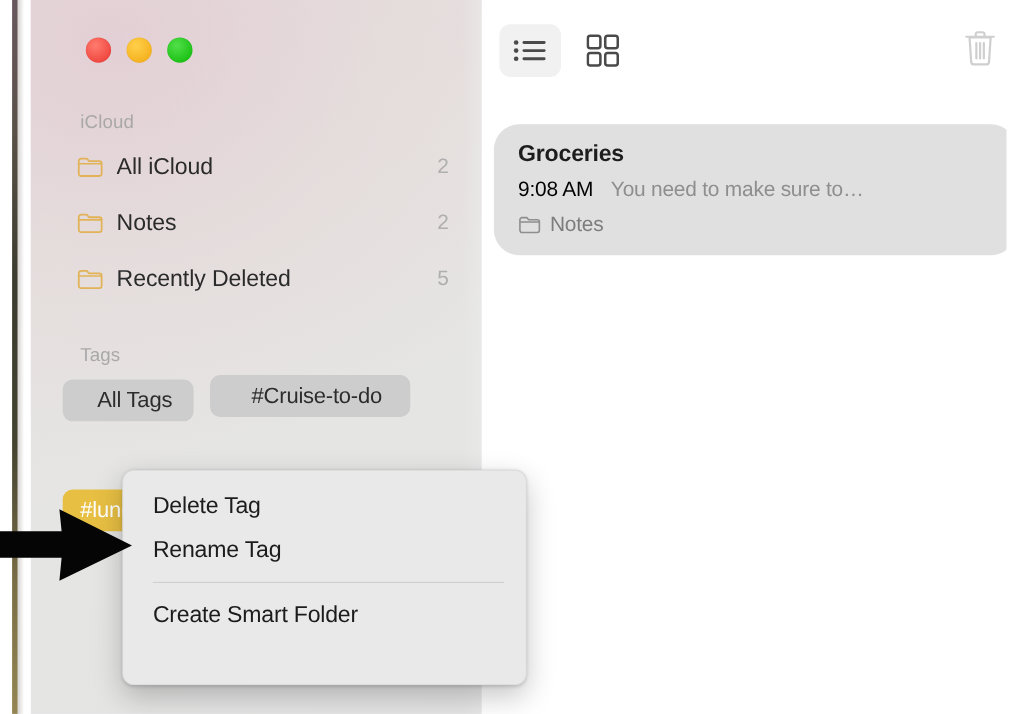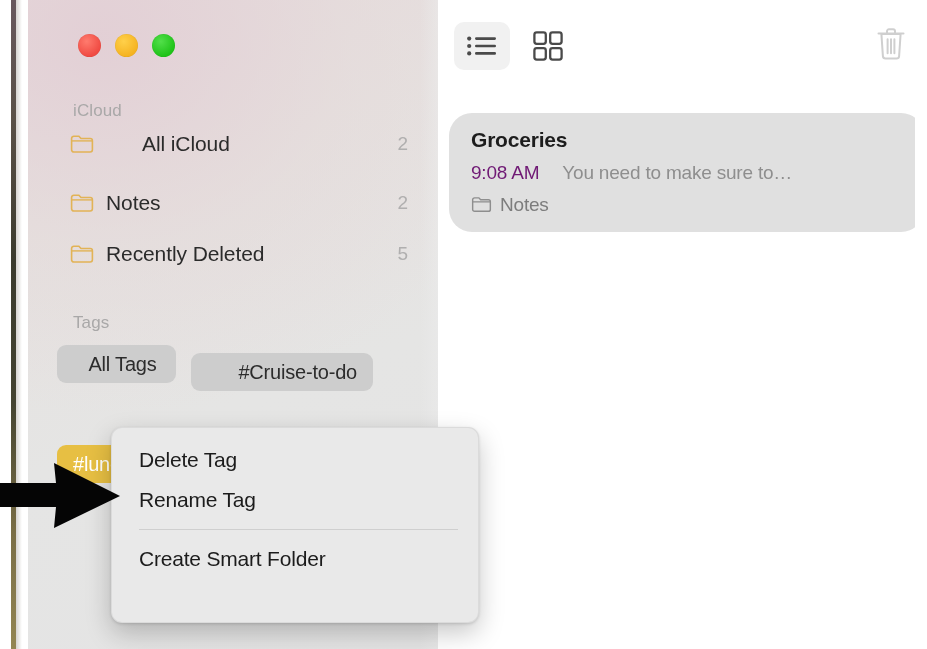--- a/index.html
+++ b/index.html
@@ -89,22 +89,22 @@
   #btn-gallery{left:82px;top:22px;}
   #btn-trash{left:429px;top:18px;width:48px;height:52px;}
 
   
   .note-card{
     position:absolute;left:11px;top:113px;width:475px;height:119px;
     background:#e0e0e0;border-radius:23px;box-sizing:border-box;padding:16px 0 0 22px;
   }
   .note-title{font-size:21px;font-weight:bold;color:#1d1d1d;letter-spacing:-.2px;line-height:1;}
   .note-meta{margin-top:13px;display:flex;align-items:baseline;line-height:1;}
-  .note-time{font-size:19px;color:#701a75;letter-spacing:-.2px;text-align:center;}
-  .note-snippet{font-size:19px;color:#8e8e8e;letter-spacing:-.2px;margin-left:23px;}
+  .note-time{font-size:19px;color:#000000;letter-spacing:-.2px;text-align:center;}
+  .note-snippet{font-size:19px;color:#8e8e8e;letter-spacing:-.2px;margin-left:16px;}
   .note-folder{margin-top:13px;display:flex;align-items:center;line-height:1;}
   .note-folder-ic{width:21px;height:17px;margin-right:8px;display:block;}
   .note-folder-name{font-size:19px;color:#7d7d7d;letter-spacing:-.2px;}
 
   
   .ctx-menu{
     position:absolute;left:99px;top:427px;width:368px;height:196px;
     background:#e9e9e9;border-radius:11px;box-sizing:border-box;
     padding:12px 0 10px 0;
     box-shadow:0 10px 26px rgba(0,0,0,.22),0 1px 3px rgba(0,0,0,.14);
@@ -131,21 +131,21 @@
     <div class="sidebar">
 
       <div class="traffic">
         <div class="light red"></div>
         <div class="light yellow"></div>
         <div class="light green"></div>
       </div>
 
       <div class="sec-head" id="sec-icloud">iCloud</div>
 
-      <div class="folder-row" style="top:126px;gap:36px;">
+      <div class="folder-row" style="top:134px;">
         <svg class="folder-ic" viewBox="0 0 24 20">
           <path d="M1.6 4.4a2.2 2.2 0 0 1 2.2-2.2h5.1l2.1 2.3h9.2a2.2 2.2 0 0 1 2.2 2.2v9.1a2.2 2.2 0 0 1-2.2 2.2H3.8a2.2 2.2 0 0 1-2.2-2.2z" fill="none" stroke="#e2b356" stroke-width="1.6"></path>
           <path d="M1.9 6.9h20.2" fill="none" stroke="#e2b356" stroke-width="1.4"></path>
         </svg>
         <div class="folder-label">All iCloud</div>
         <div class="folder-count">2</div>
       </div>
 
       <div class="folder-row" style="top:185px;">
         <svg class="folder-ic" viewBox="0 0 24 20">
@@ -164,21 +164,21 @@
         <div class="folder-label">Recently Deleted</div>
         <div class="folder-count">5</div>
       </div>
 
       <div class="sec-head" id="sec-tags">Tags</div>
 
       <div class="tag-pill grey" style="left:29px;top:345px;width:119px;">
         <span>All Tags</span>
       </div>
 
-      <div class="tag-pill grey" style="left:163px;top:353px;width:182px;justify-content:flex-end;">
+      <div class="tag-pill grey" style="left:163px;top:341px;width:182px;">
         <span>#Cruise-to-do</span>
       </div>
 
       <div class="tag-pill gold" style="left:29px;top:404px;width:113px;justify-content:flex-start;margin-top:41px;">
         <span>#lunch</span>
       </div>
 
       <div class="sidebar-fade"></div>
     </div>
 

